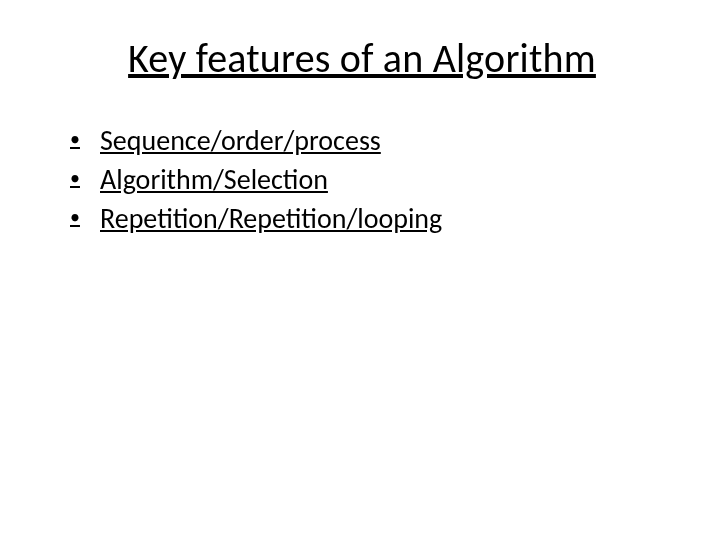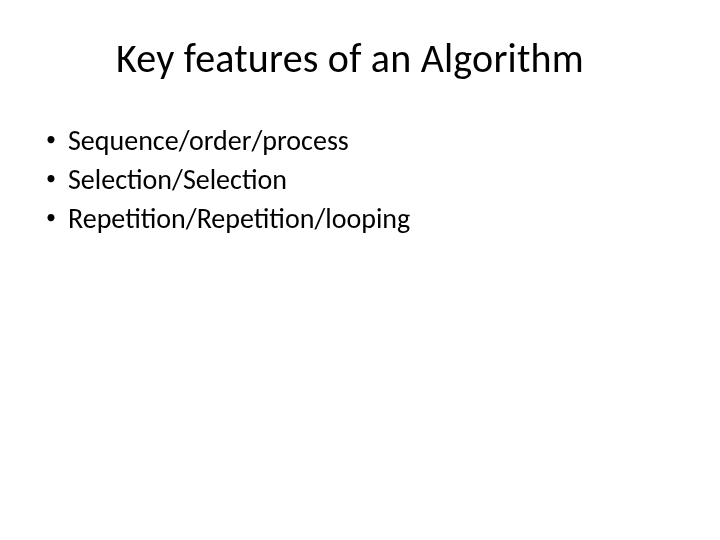--- a/index.html
+++ b/index.html
@@ -8,21 +8,22 @@
     width: 720px;
     height: 540px;
     background: #ffffff;
     font-family: Calibri, "Segoe UI", Arial, sans-serif;
     color: #000000;
   }
   .slide {
     width: 700px;
     height: 540px;
     box-sizing: border-box;
-    padding: 24px 40px 40px 40px;
+    padding: 24px 40px 40px 64px;
+    text-decoration: underline;
   }
   .title {
     font-size: 40px;
     font-weight: 400;
     text-align: center;
     margin: 10px 0 40px 0;
     letter-spacing: 0.2px;
   }
   .bullets {
     list-style: none;
@@ -39,35 +40,36 @@
   .bullet-dot {
     display: inline-block;
     width: 22px;
     flex: 0 0 22px;
     text-align: left;
     font-size: 20px;
     line-height: 32px;
   }
   .bullet-text {
     flex: 1 1 auto;
+    margin-left: 8px;
   }
 </style>
 </head>
 <body>
 
 <div class="slide">
   <h1 class="title">Key features of an Algorithm</h1>
 
   <ul class="bullets">
     <li>
       <span class="bullet-dot">•</span>
       <span class="bullet-text">Sequence/order/process</span>
     </li>
     <li>
       <span class="bullet-dot">•</span>
-      <span class="bullet-text">Selection/Selection</span>
+      <span class="bullet-text">Algorithm/Selection</span>
     </li>
     <li>
       <span class="bullet-dot">•</span>
       <span class="bullet-text">Repetition/Repetition/looping</span>
     </li>
   </ul>
 </div>
 
 </body></html>

